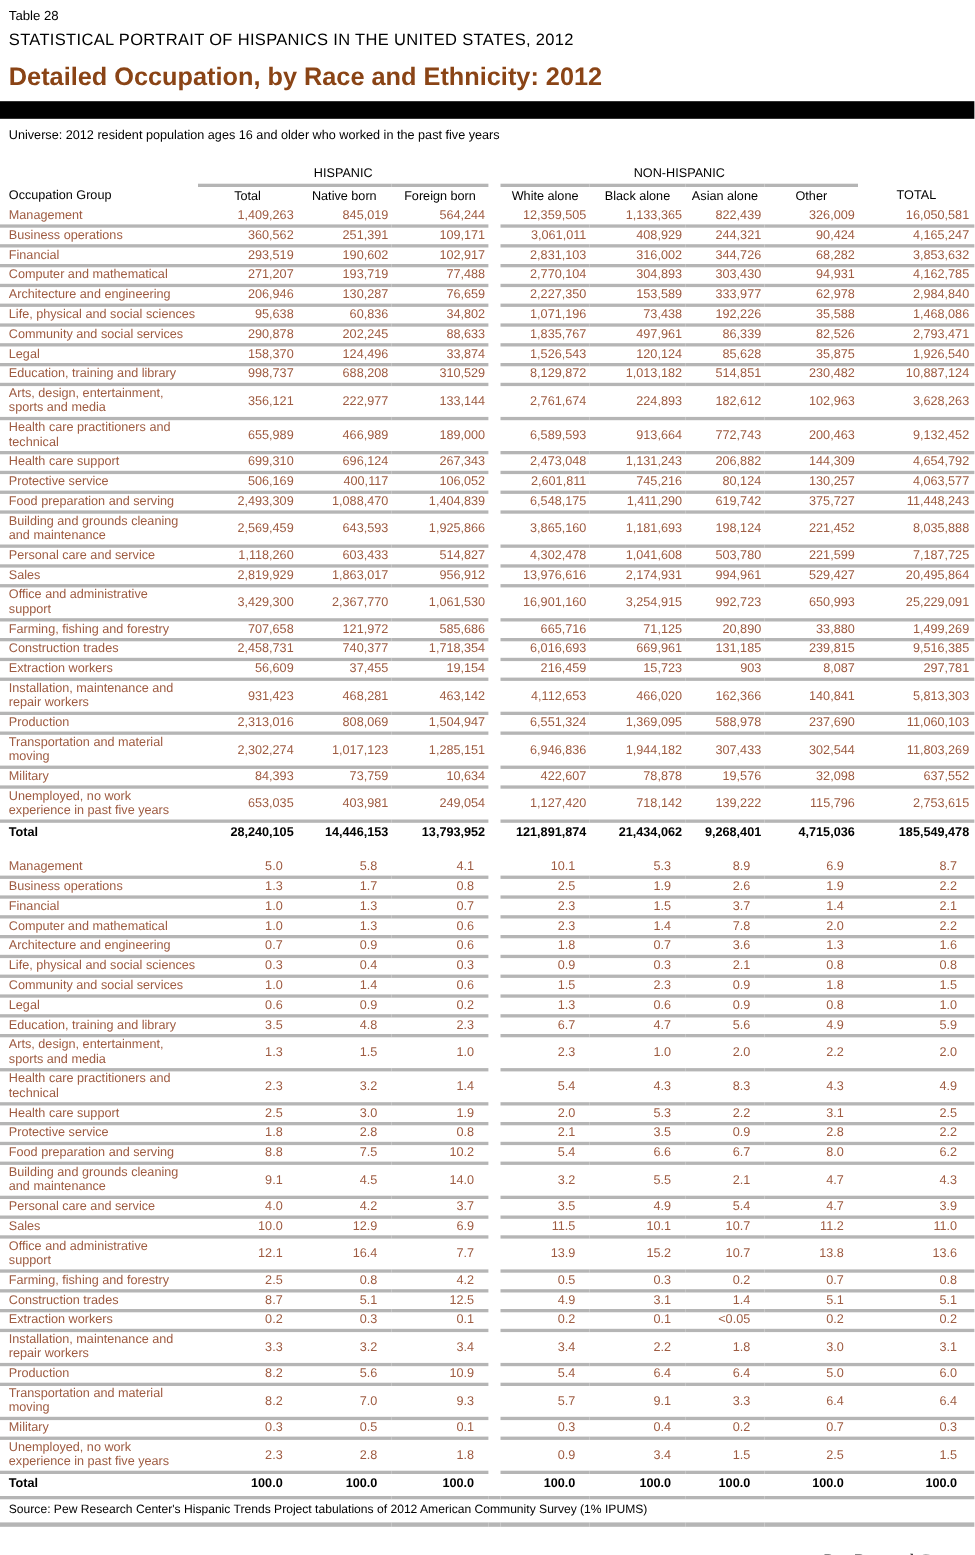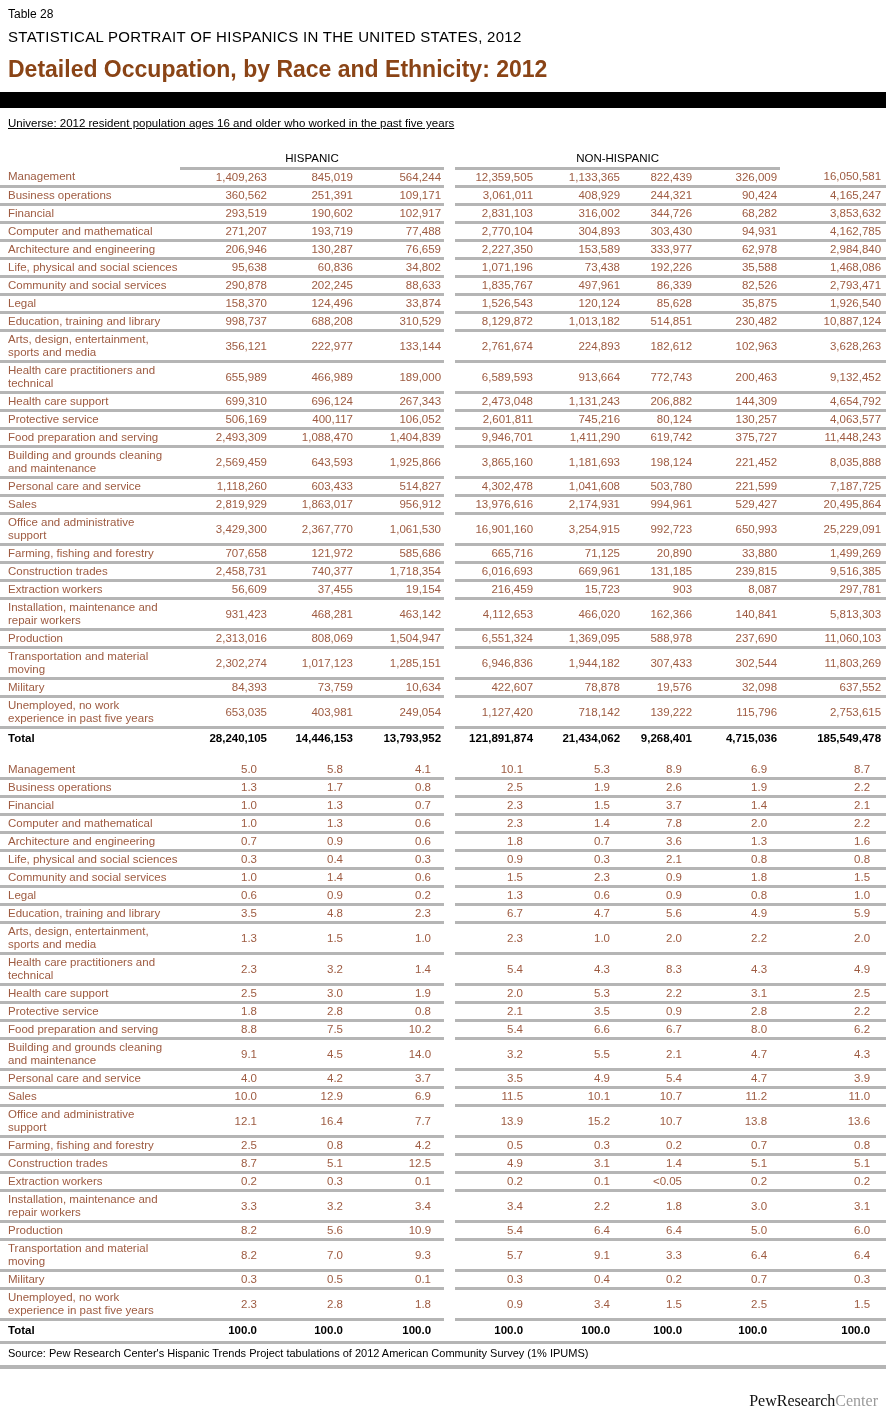--- a/index.html
+++ b/index.html
@@ -5,21 +5,21 @@
   html,body { margin:0; padding:0; background:#fff; }
   body {
     width:886px; height:1414px; overflow:hidden;
     font-family:"Liberation Sans", sans-serif;
     color:#000; position:relative;
   }
   .table-label { font-size:12px; padding:7px 0 2px 8px; }
   .report-title { font-size:15px; padding:5px 0 4px 8px; letter-spacing:.3px; }
   .chart-title { font-size:23px; font-weight:bold; color:#8a4416; padding:7px 0 9px 8px; }
   .black-bar { height:16px; background:#000; width:886px; }
-  .universe { font-size:11.5px; padding:9px 0 5px 8px;text-decoration:underline; }
+  .universe { font-size:11.5px; padding:9px 0 5px 8px; }
 
   table.main {
     width:886px; border-collapse:collapse; table-layout:fixed;
     font-size:11.5px; margin-top:17px;
   }
   td { padding:1px 3px 1px 0; line-height:13px; vertical-align:middle; overflow:hidden; }
   td.lbl { text-align:left; padding-left:8px; padding-right:0; white-space:pre-line; }
   td.n { text-align:right; }
   td.g { padding:0; }
 
@@ -81,20 +81,32 @@
       <col style="width:106px">
   </colgroup>
   <tbody>
     <tr class="grp">
       <td class="lbl"></td>
       <td class="gc" colspan="3">HISPANIC</td>
       <td class="g"></td>
       <td class="gc" colspan="4">NON-HISPANIC</td>
       <td></td>
     </tr>
+    <tr class="colh">
+      <td class="lbl">Occupation Group</td>
+      <td>Total</td>
+      <td>Native born</td>
+      <td>Foreign born</td>
+      <td class="g"></td>
+      <td>White alone</td>
+      <td>Black alone</td>
+      <td>Asian alone</td>
+      <td>Other</td>
+      <td>TOTAL</td>
+    </tr>
   </tbody>
   <tbody id="counts-body">
       <tr class="r">
         <td class="lbl">Management</td>
         <td class="n">1,409,263</td>
         <td class="n">845,019</td>
         <td class="n">564,244</td>
         <td class="g"></td>
         <td class="n">12,359,505</td>
         <td class="n">1,133,365</td>
@@ -247,21 +259,21 @@
         <td class="n">80,124</td>
         <td class="n">130,257</td>
         <td class="n last">4,063,577</td>
       </tr>
       <tr class="r">
         <td class="lbl">Food preparation and serving</td>
         <td class="n">2,493,309</td>
         <td class="n">1,088,470</td>
         <td class="n">1,404,839</td>
         <td class="g"></td>
-        <td class="n">9,946,701</td>
+        <td class="n">6,548,175</td>
         <td class="n">1,411,290</td>
         <td class="n">619,742</td>
         <td class="n">375,727</td>
         <td class="n last">11,448,243</td>
       </tr>
       <tr class="r">
         <td class="lbl">Building and grounds cleaning
 and maintenance</td>
         <td class="n">2,569,459</td>
         <td class="n">643,593</td>

